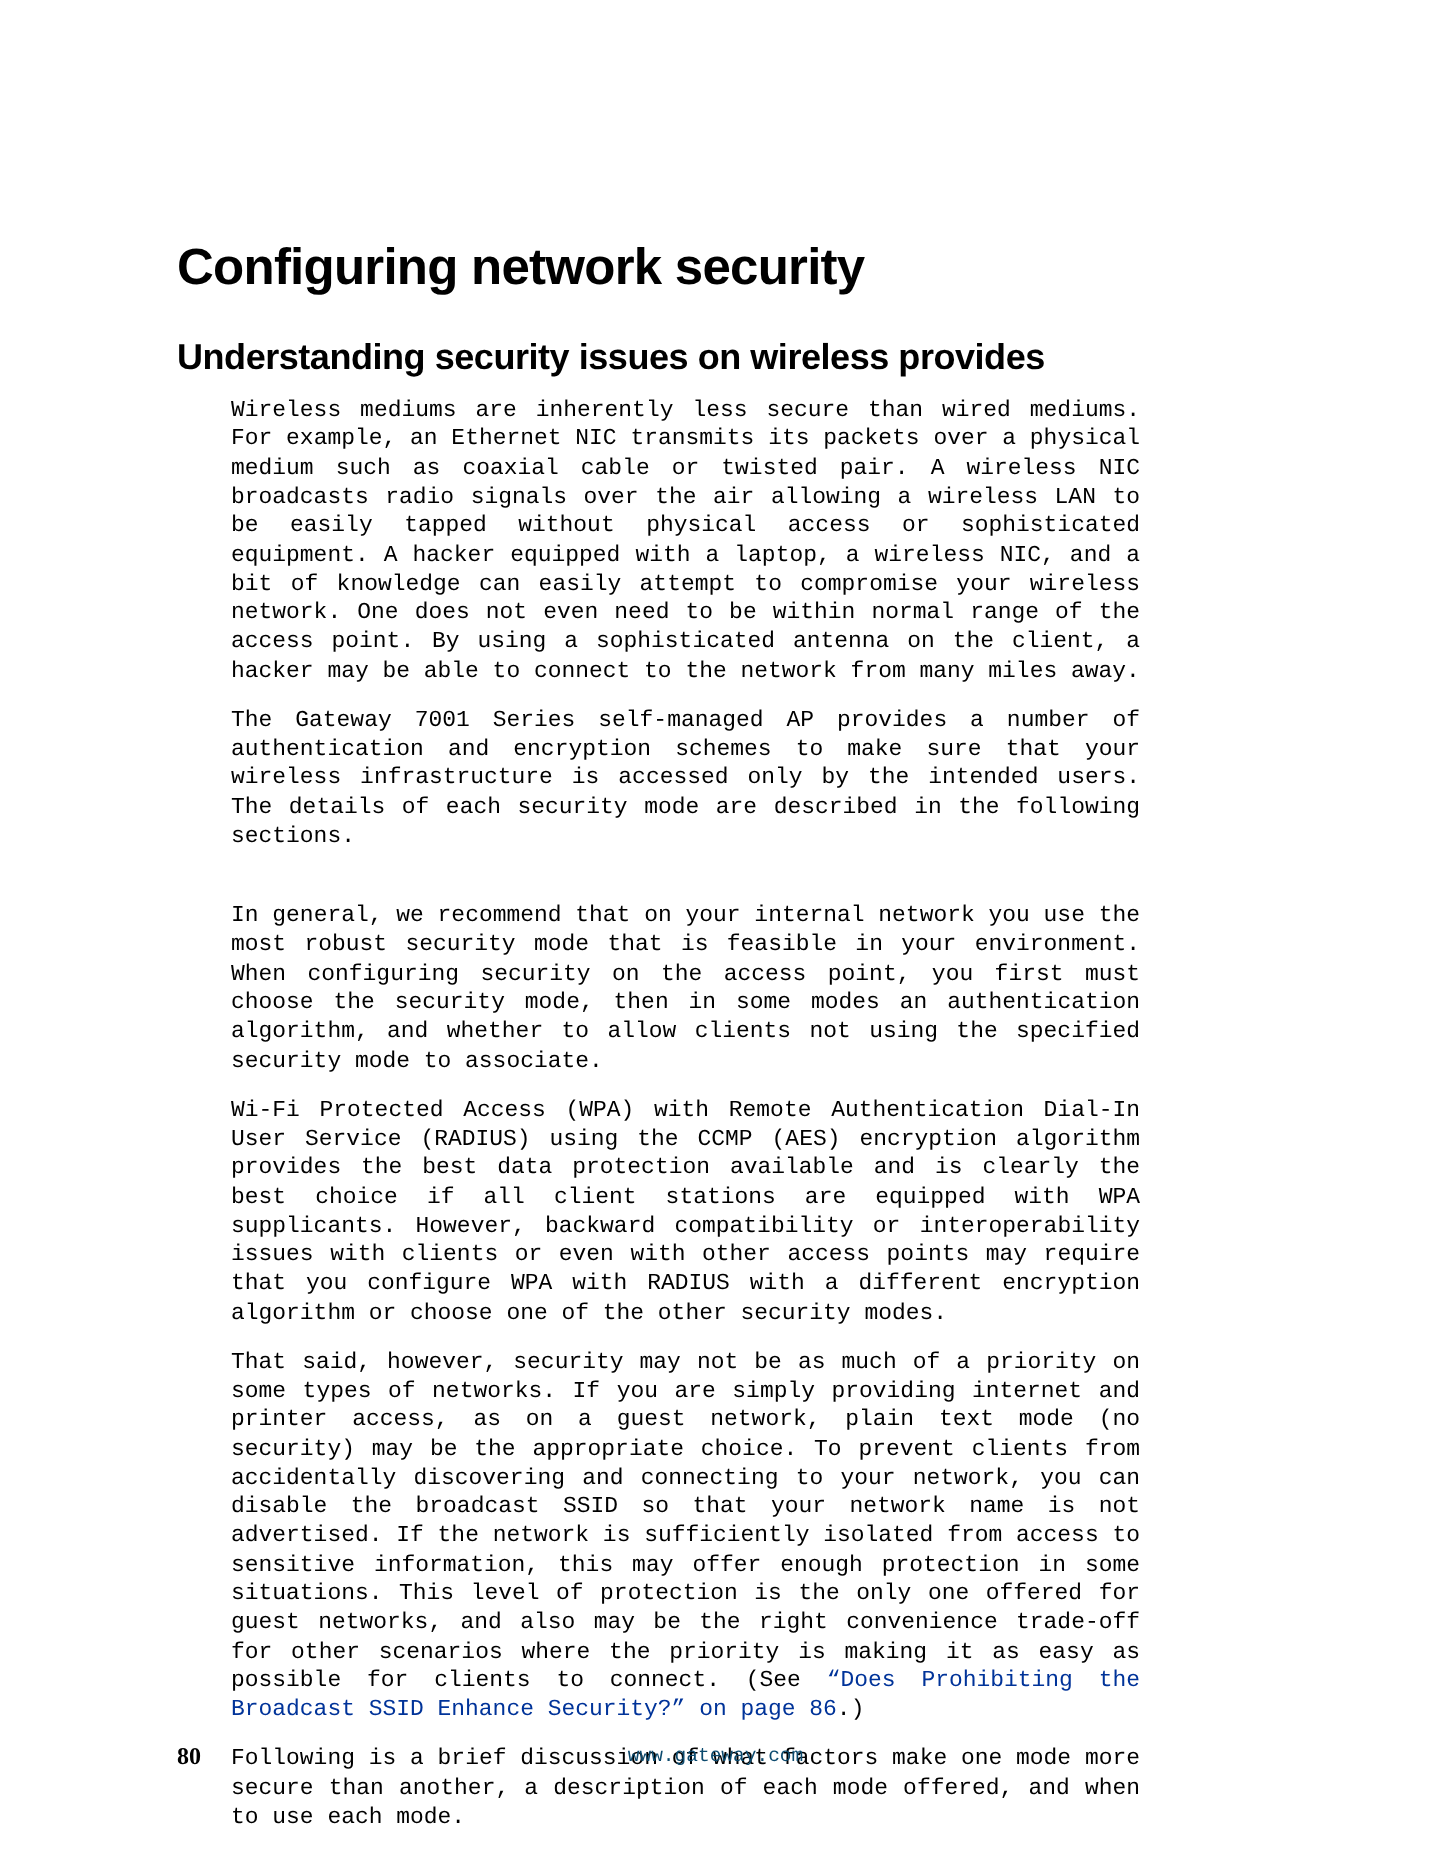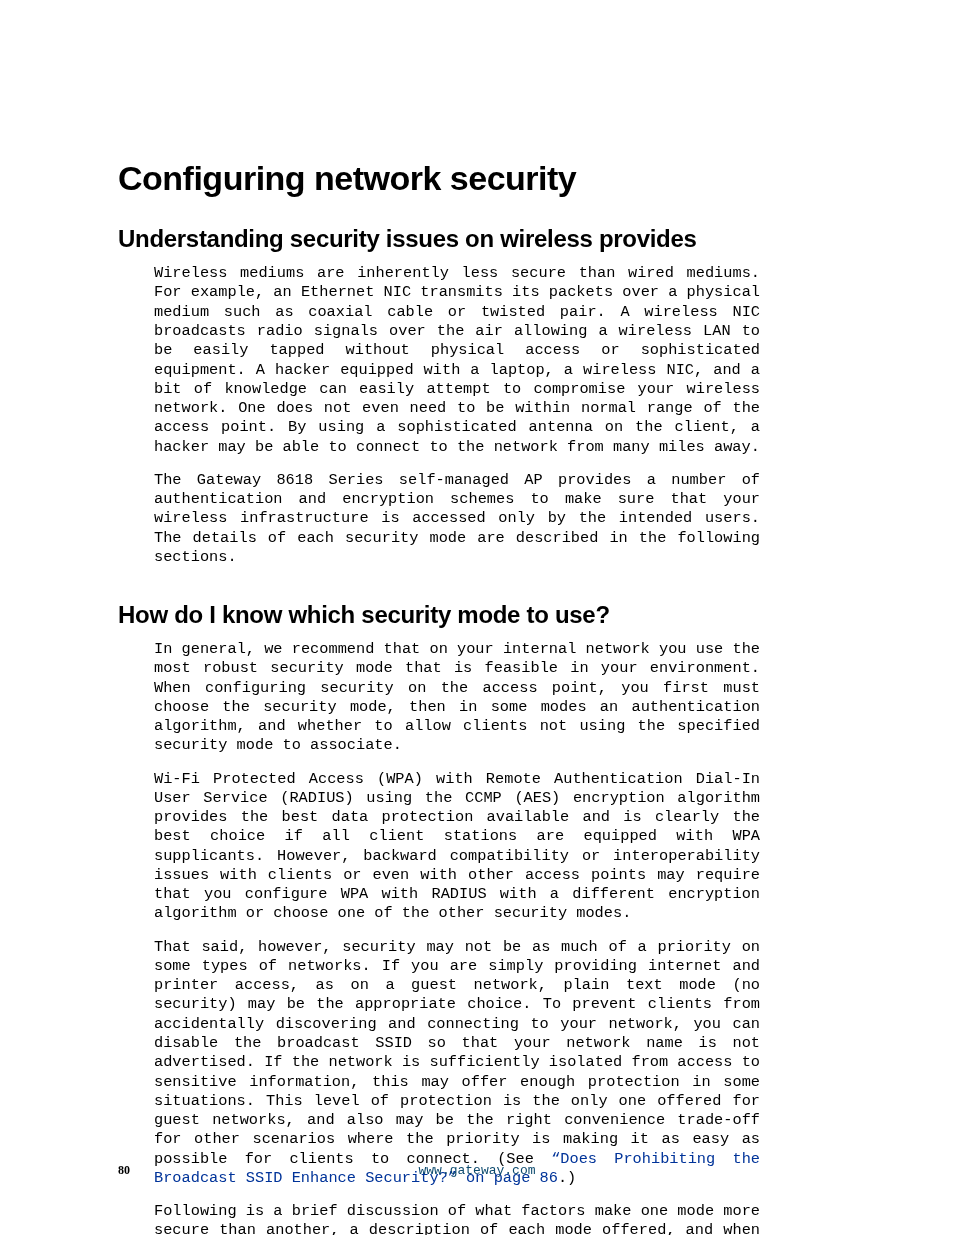--- a/index.html
+++ b/index.html
@@ -58,47 +58,46 @@
     position: absolute;
     left: 0;
     bottom: 72px;
     width: 954px;
   }
   .footer-page {
     position: absolute;
     left: 118px;
     font-family: "ITC Stone Serif", Georgia, serif;
     font-weight: 700;
-    font-size: 12px;
+    font-size: 16px;
   }
   .footer-url {
     position: absolute;
     width: 954px;
     text-align: center;
     font-family: Liberation Mono, monospace;
     font-size: 13px;
     color: #0c4a6e;
   }
 </style>
 </head>
 <body>
 
 <div class="page">
 
   <h1 class="main-title">Configuring network security</h1>
 
   <h2 class="section-heading">Understanding security issues on wireless provides</h2>
   <div class="body-block">
     <p class="body">Wireless mediums are inherently less secure than wired mediums. For example, an Ethernet NIC transmits its packets over a physical medium such as coaxial cable or twisted pair. A wireless NIC broadcasts radio signals over the air allowing a wireless LAN to be easily tapped without physical access or sophisticated equipment. A hacker equipped with a laptop, a wireless NIC, and a bit of knowledge can easily attempt to compromise your wireless network. One does not even need to be within normal range of the access point. By using a sophisticated antenna on the client, a hacker may be able to connect to the network from many miles away.</p>
-    <p class="body">The Gateway 8618 Series self-managed AP provides a number of authentication and encryption schemes to make sure that your wireless infrastructure is accessed only by the intended users. The details of each security mode are described in the following sections.</p>
+    <p class="body">The Gateway 7001 Series self-managed AP provides a number of authentication and encryption schemes to make sure that your wireless infrastructure is accessed only by the intended users. The details of each security mode are described in the following sections.</p>
   </div>
 
   <div class="section-gap"></div>
 
-  <h2 class="section-heading">How do I know which security mode to use?</h2>
   <div class="body-block">
     <p class="body">In general, we recommend that on your internal network you use the most robust security mode that is feasible in your environment. When configuring security on the access point, you first must choose the security mode, then in some modes an authentication algorithm, and whether to allow clients not using the specified security mode to associate.</p>
     <p class="body">Wi-Fi Protected Access (WPA) with Remote Authentication Dial-In User Service (RADIUS) using the CCMP (AES) encryption algorithm provides the best data protection available and is clearly the best choice if all client stations are equipped with WPA supplicants. However, backward compatibility or interoperability issues with clients or even with other access points may require that you configure WPA with RADIUS with a different encryption algorithm or choose one of the other security modes.</p>
     <p class="body">
       <span>That said, however, security may not be as much of a priority on some types of networks. If you are simply providing internet and printer access, as on a guest network, plain text mode (no security) may be the appropriate choice. To prevent clients from accidentally discovering and connecting to your network, you can disable the broadcast SSID so that your network name is not advertised. If the network is sufficiently isolated from access to sensitive information, this may offer enough protection in some situations. This level of protection is the only one offered for guest networks, and also may be the right convenience trade-off for other scenarios where the priority is making it as easy as possible for clients to connect. (See </span><a class="xref" href="#">“Does Prohibiting the Broadcast SSID Enhance Security?” on page&nbsp;86</a><span>.)</span>
     </p>
     <p class="body">Following is a brief discussion of what factors make one mode more secure than another, a description of each mode offered, and when to use each mode.</p>
   </div>
 
   <div class="footer">

